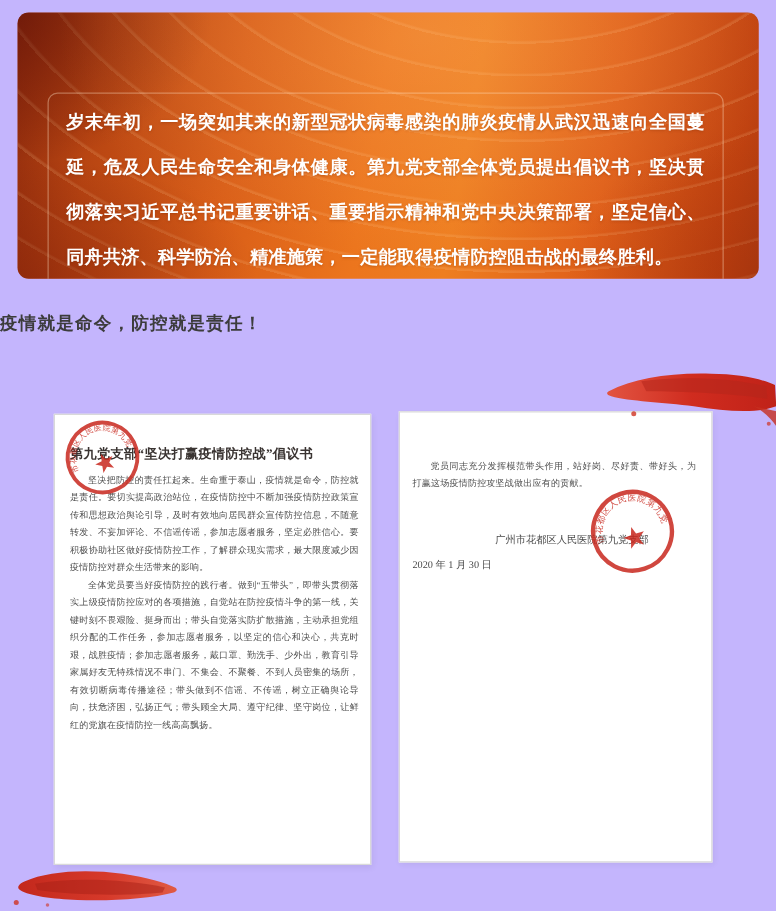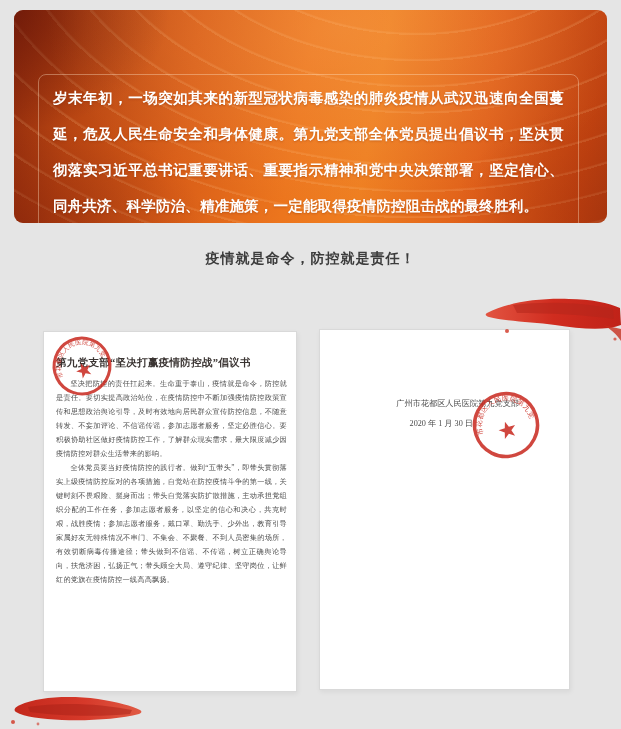--- a/index.html
+++ b/index.html
@@ -1,17 +1,17 @@
 <!DOCTYPE html>
 <html><head>
 <meta charset="utf-8">
 <style>
   html,body{margin:0;padding:0;background:#ffffff;}
   body{width:621px;height:729px;overflow:hidden;font-family:"Liberation Sans",sans-serif;-webkit-text-size-adjust:none;}
-  .canvas{position:relative;width:621px;height:729px;background:#e5e5e5;overflow:hidden;}
+  .canvas{position:relative;width:621px;height:729px;background:#c4b5fd;overflow:hidden;}
 
   
   .banner{
     position:absolute;left:14px;top:10px;width:593px;height:213px;
     border-radius:9px;overflow:hidden;
     background:linear-gradient(100deg,#8f2a0c 0%,#b84512 12%,#d95e18 30%,#ec751d 48%,#ee7e20 60%,#e0601a 78%,#c04210 95%,#b03c10 100%);
   }
   .banner .arcs{
     position:absolute;inset:0;
     background:repeating-radial-gradient(ellipse 900px 620px at 68% -62%,
@@ -34,21 +34,21 @@
   .banner-text{
     margin:0;color:#ffffff;font-weight:bold;font-size:14.5px;line-height:36px;
     text-align:justify;letter-spacing:0.2px;
     font-family:"Liberation Sans","DejaVu Sans",sans-serif;
     text-shadow:0 1px 2px rgba(120,40,0,0.35);
   }
 
   
   .slogan{
     position:absolute;left:0;top:250px;width:621px;margin:0;
-    text-align:center;font-size:14px;font-weight:bold;color:#3c3c3c;
+    font-size:14px;font-weight:bold;color:#3c3c3c;
     letter-spacing:1px;font-family:"Liberation Sans","DejaVu Sans",sans-serif;
   }
 
   
   .page{
     position:absolute;background:#ffffff;border:1px solid #d9d9d9;
     box-sizing:border-box;box-shadow:1px 2px 5px rgba(0,0,0,0.06);
     font-family:"Liberation Serif","DejaVu Serif",serif;color:#4e4e4e;
   }
   .page-left{left:43px;top:331px;width:254px;height:361px;padding:24px 9px 0 12px;}
@@ -56,21 +56,21 @@
   .doc-title{
     text-align:left;font-size:10.5px;font-weight:bold;color:#3a3432;
     margin:0 0 7px 0;letter-spacing:0.3px;
   }
   .doc-body p{
     margin:0;font-size:7.2px;line-height:14px;text-align:justify;
     text-indent:2em;color:#4e4e4e;letter-spacing:0.2px;
   }
   .sig-block{margin-top:30px;}
   .sig-line{text-align:right;padding-right:38px;font-size:8.2px;color:#4a4a4a;line-height:15px;}
-  .date-line{text-align:right;padding-right:84px;font-size:8.2px;color:#4a4a4a;line-height:15px;margin-top:5px;}
+  .date-line{padding-right:84px;font-size:8.2px;color:#4a4a4a;line-height:15px;margin-top:5px;}
 
   
   .stamp{position:absolute;color:#c8281e;opacity:0.85;pointer-events:none;}
   .stamp-left{left:7px;top:3px;width:62px;height:62px;transform:rotate(-26deg);}
   .stamp-right{left:151px;top:60px;width:70px;height:70px;transform:rotate(-18deg);}
 
   
   .brush{position:absolute;pointer-events:none;}
   .brush-tr{left:483px;top:295px;width:138px;height:50px;}
   .brush-bl{left:8px;top:691px;width:138px;height:38px;}
@@ -102,20 +102,23 @@
       <path d="M50,45 L53.06,53.79 L62.36,53.98 L54.95,59.61 L57.64,68.52 L50,63.2 L42.36,68.52 L45.05,59.61 L37.64,53.98 L46.94,53.79 Z" fill="currentColor"></path>
     </svg>
     <div class="doc-title">第九党支部“坚决打赢疫情防控战”倡议书</div>
     <div class="doc-body">
       <p>坚决把防控的责任扛起来。生命重于泰山，疫情就是命令，防控就是责任。要切实提高政治站位，在疫情防控中不断加强疫情防控政策宣传和思想政治舆论引导，及时有效地向居民群众宣传防控信息，不随意转发、不妄加评论、不信谣传谣，参加志愿者服务，坚定必胜信心。要积极协助社区做好疫情防控工作，了解群众现实需求，最大限度减少因疫情防控对群众生活带来的影响。</p>
       <p>全体党员要当好疫情防控的践行者。做到“五带头”，即带头贯彻落实上级疫情防控应对的各项措施，自觉站在防控疫情斗争的第一线，关键时刻不畏艰险、挺身而出；带头自觉落实防扩散措施，主动承担党组织分配的工作任务，参加志愿者服务，以坚定的信心和决心，共克时艰，战胜疫情；参加志愿者服务，戴口罩、勤洗手、少外出，教育引导家属好友无特殊情况不串门、不集会、不聚餐、不到人员密集的场所，有效切断病毒传播途径；带头做到不信谣、不传谣，树立正确舆论导向，扶危济困，弘扬正气；带头顾全大局、遵守纪律、坚守岗位，让鲜红的党旗在疫情防控一线高高飘扬。</p>
     </div>
   </div>
 
   <div class="page page-right">
+    <div class="doc-body">
+      <p>党员同志充分发挥模范带头作用，站好岗、尽好责、带好头，为打赢这场疫情防控攻坚战做出应有的贡献。</p>
+    </div>
     <div class="sig-block">
       <div class="sig-line">广州市花都区人民医院第九党支部</div>
       <div class="date-line">2020 年 1 月 30 日</div>
     </div>
     <svg class="stamp stamp-right" viewBox="0 0 100 100">
       <defs>
           <path id="arcR" d="M 50 50 m -35 0 a 35 35 0 1 1 70 0" fill="none"></path>
         </defs>
       <circle cx="50" cy="50" r="45" fill="none" stroke="currentColor" stroke-width="5"></circle>
       <text font-size="10" fill="currentColor" letter-spacing="0.5" text-anchor="middle">

